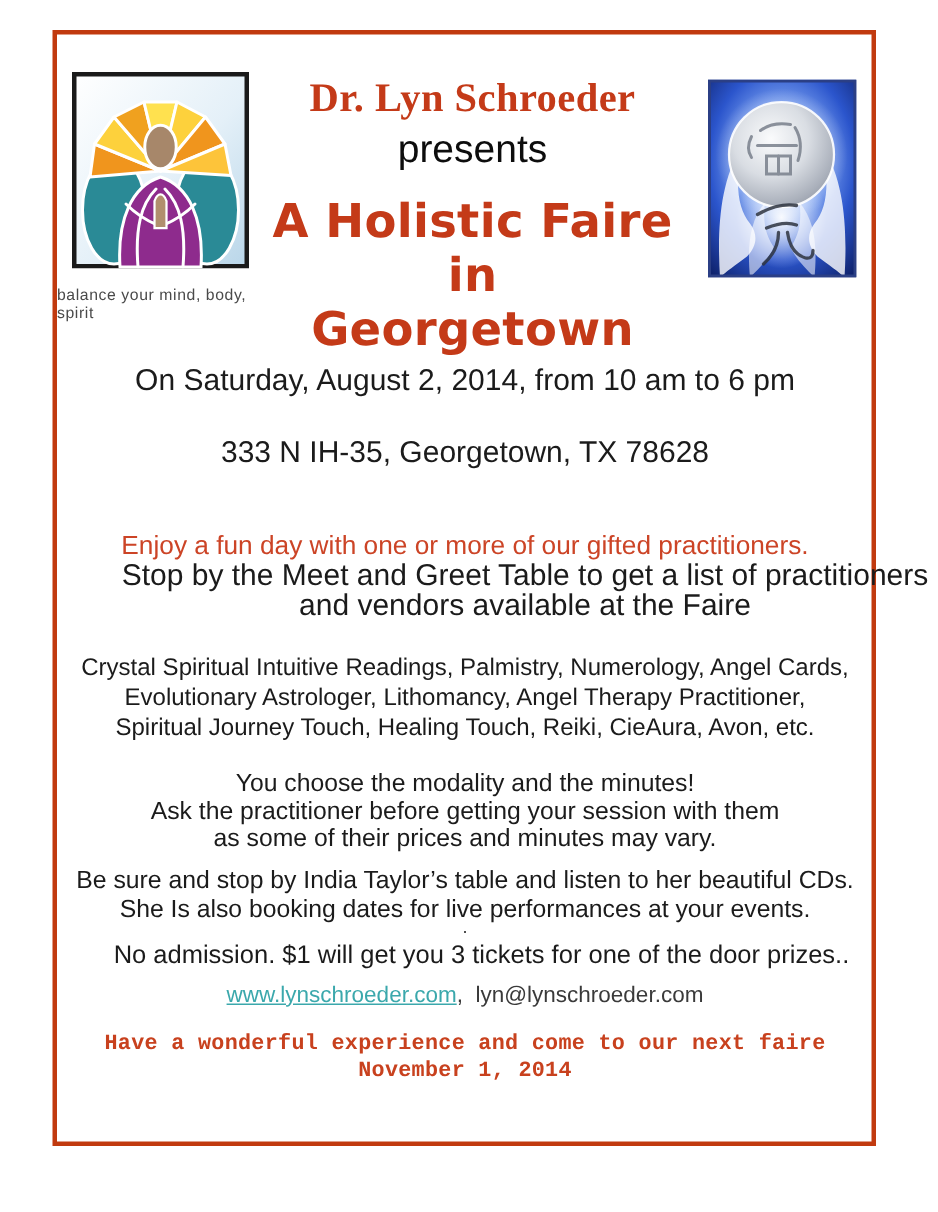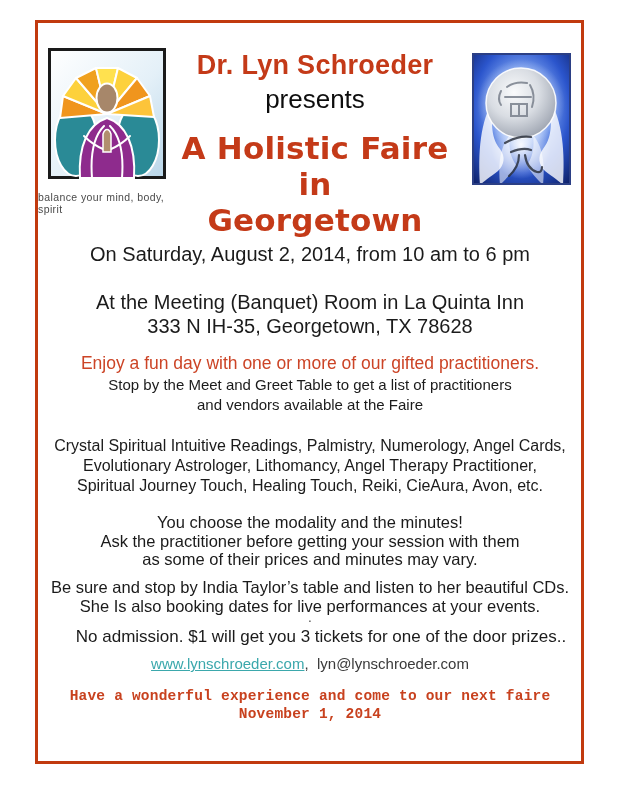--- a/index.html
+++ b/index.html
@@ -17,40 +17,40 @@
   }
   .logo-box svg{display:block;}
   .logo-caption{
     position:absolute;left:38px;top:191px;width:145px;text-align:left;
     font-size:10.5px;letter-spacing:.4px;color:#4a4a4a;
   }
   .header-block{
     position:absolute;left:166px;top:50px;width:298px;text-align:center;
   }
   .presenter{
-    font-family:Liberation Sans, sans-serif;font-weight:bold;
+    font-family:Liberation Serif, serif;font-weight:bold;
     font-size:27px;color:#C43A18;letter-spacing:.3px;
   }
   .presents{
     font-size:26px;color:#0d0d0d;margin-top:3px;
   }
   .event-title{
     margin-top:15px;font-family:"DejaVu Sans", sans-serif;font-weight:bold;
     font-size:31px;line-height:36px;color:#C43A18;letter-spacing:.2px;
   }
   .reiki-box{
     position:absolute;left:472px;top:53px;width:99px;height:132px;
   }
   .reiki-box svg{display:block;}
   
   .tblock{position:absolute;left:38px;width:544px;text-align:center;}
   .b-date{top:243px;font-size:20px;}
   .b-venue{top:290px;font-size:20px;line-height:24px;}
   .b-enjoy{top:353px;font-size:17.5px;font-weight:normal;color:#CC4426;}
-  .b-meetgreet{top:375px;font-size:15px;line-height:19.5px;}
+  .b-meetgreet{top:375px;font-size:20px;line-height:19.5px;padding-left:40px;}
   .b-pract{top:436px;font-size:16px;line-height:19.8px;}
   .b-modality{top:513px;font-size:16.5px;line-height:18.5px;}
   .b-india{top:578px;font-size:16.5px;line-height:18.5px;}
   .b-dot{top:611px;font-size:12px;color:#333;}
   .b-admission{top:627px;font-size:17px;padding-left:11px;}
   .b-links{top:655px;font-size:15px;color:#3a3a3a;}
   .b-links a{color:#3BA8AC;text-decoration:underline;cursor:pointer;}
   .b-footer{
     top:687px;font-family:Liberation Mono, monospace;font-weight:bold;
     font-size:14.5px;line-height:18px;color:#C8411E;letter-spacing:.2px;
@@ -162,21 +162,20 @@
         <path d="M47,102 q0,12 -10,21"></path>
         <path d="M53,102 q2,14 12,17 q5,1 5,-5"></path>
       </g>
       <rect x="1" y="1" width="97" height="130" fill="none" stroke="#2B3F85" stroke-width="2"></rect>
     </svg>
   </div>
 
   <div class="tblock b-date">On Saturday, August 2, 2014, from 10 am to 6 pm</div>
 
   <div class="tblock b-venue">
-    <div>At the Meeting (Banquet) Room in La Quinta Inn</div>
     <div>333 N IH-35,  Georgetown, TX 78628</div>
   </div>
 
   <div class="tblock b-enjoy">Enjoy a fun day with one or more of our gifted practitioners.</div>
 
   <div class="tblock b-meetgreet">
     <div>Stop by the Meet and Greet Table to get a list of practitioners</div>
     <div>and vendors available at the Faire</div>
   </div>
 

